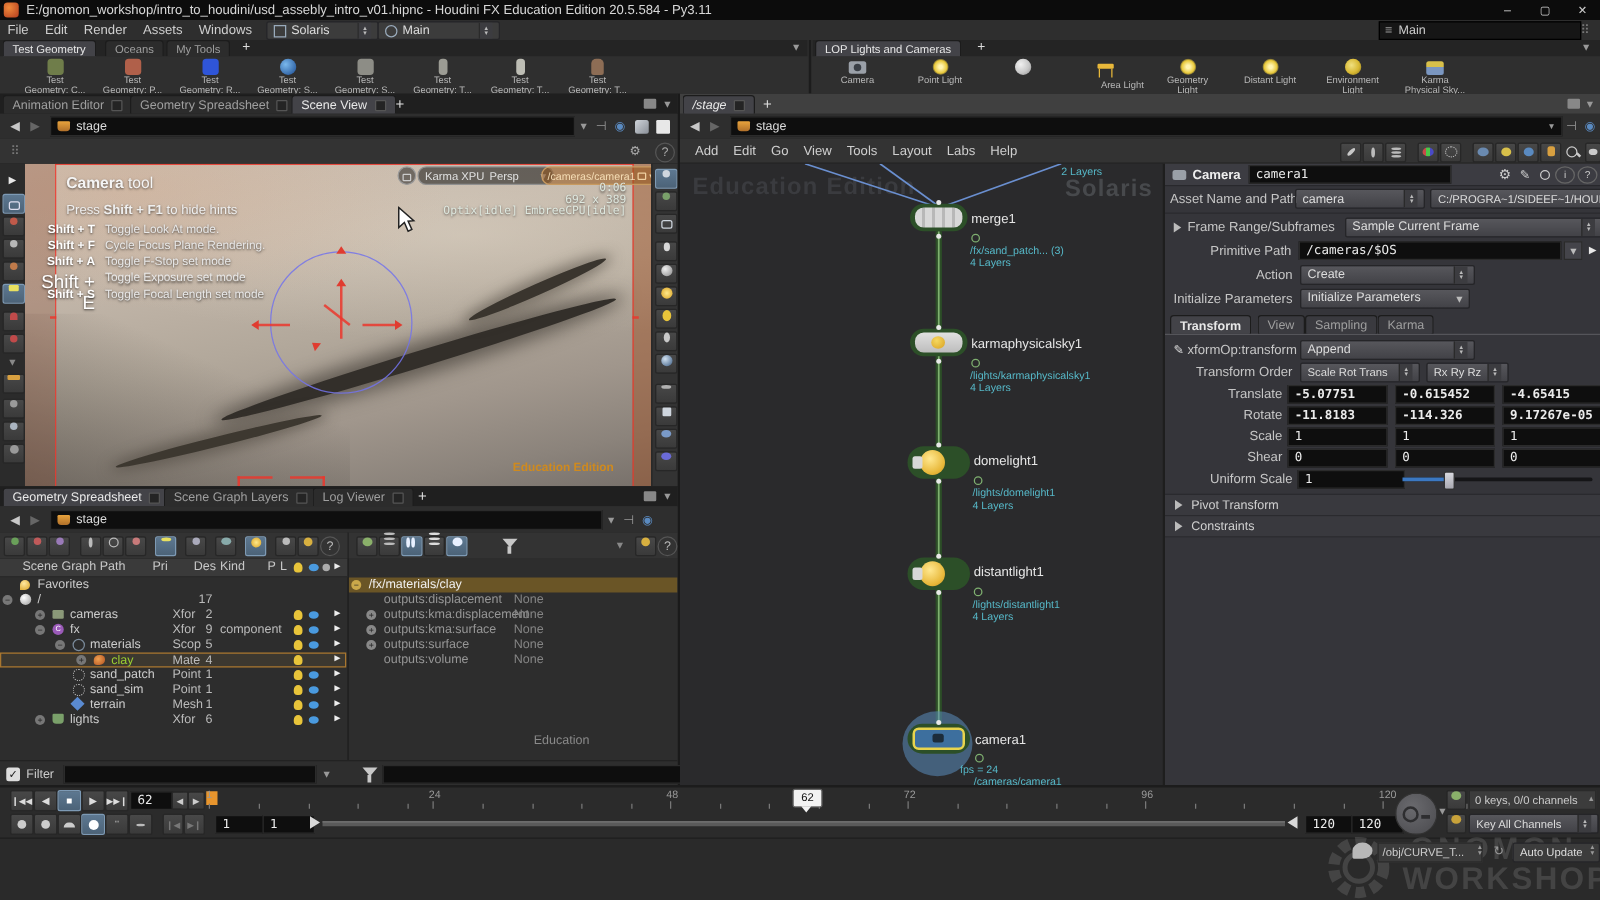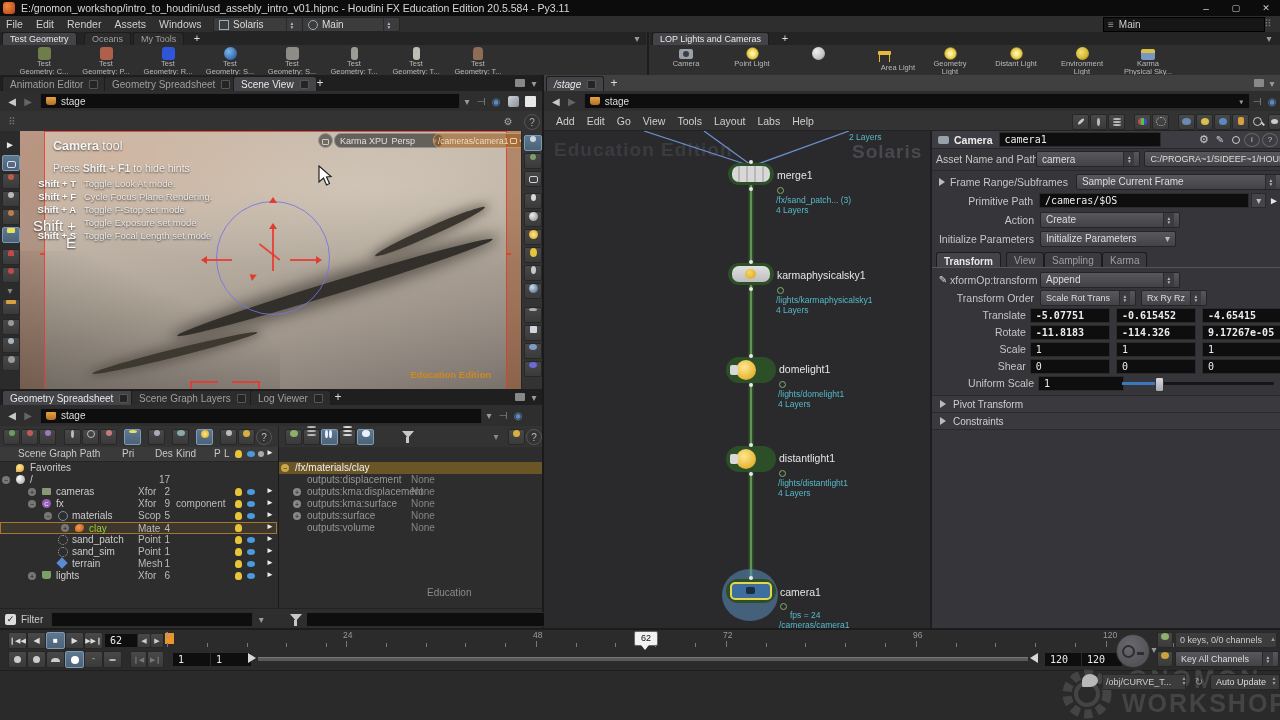--- a/index.html
+++ b/index.html
@@ -319,20 +319,25 @@
             <span style="width:4px;"></span>
             <span>Persp</span>
           <span style="margin-left:auto;color:#bbb;">▾</span>
         </div>
         <div class="a f" style="left:413px;top:2px;width:86px;height:13px;background:rgba(150,85,25,0.55);border:1px solid #c89a60;border-radius:7px;padding:0 4px;font-size:8.5px;color:#f5ddb5;">
           <span>/cameras/camera1</span>
           <span style="margin-left:2px;width:5px;height:4px;border:1px solid #f0d0a0;border-radius:1px;"></span>
           <span style="margin-left:2px;color:#f0d0a0;">▾</span>
         </div>
 
+        <div class="mono" style="position:absolute;right:20px;top:16px;text-align:right;font-size:9px;color:#dfe8df;text-shadow:0 1px 2px rgba(0,0,0,0.6);line-height:9px;">
+          <div>0:06</div>
+          <div>692 x 389</div>
+          <div>Optix[idle] EmbreeCPU[idle]</div>
+        </div>
 
         <div class="a" style="right:30px;top:238px;font-size:9.5px;font-weight:bold;color:#cf8a1e;">Education Edition</div>
 
         <svg class="a" style="left:298px;top:34px;" width="16" height="22" viewBox="0 0 16 22">
           <polygon points="1,1 1,17 5.5,13 8.5,20 11.5,18.5 8.5,12 13,11.5" fill="#fff" stroke="#222" stroke-width="1.2"></polygon>
         </svg>
       </div>
 
       <div class="a" style="left:521px;top:0;width:21px;height:258px;background:#333;border-left:1px solid #262626;">
         <div class="a ico hl" style="left:2px;top:4px;width:16px;height:14px;">
@@ -745,21 +750,21 @@
       </div>
 
       <div>
         <div class="a" style="left:178px;top:438px;width:56px;height:52px;border-radius:50%;background:rgba(90,140,190,0.55);"></div>
         <div class="ring" style="left:182px;top:448px;width:50px;height:24px;"></div>
         <div class="a" style="left:186px;top:451px;width:42px;height:18px;background:#3d6f9e;border:2px solid #e8d44d;border-radius:5px;box-sizing:border-box;"></div>
         <div class="a" style="left:202px;top:456px;width:9px;height:7px;background:#1c2c3a;border-radius:2px;"></div>
         <div class="a" style="left:205px;top:445px;width:4px;height:4px;border-radius:50%;background:#e8e8e8;"></div>
         <div class="a nodelbl" style="left:236px;top:455px;">camera1</div>
         <div class="a" style="left:236px;top:472px;width:5px;height:5px;border:1.5px solid #7fb070;border-radius:50%;"></div>
-        <div class="a nodeinfo" style="left:246px;top:479px;text-align:center;">fps = 24</div>
+        <div class="a nodeinfo" style="left:224px;top:479px;text-align:center;">fps = 24</div>
         <div class="a nodeinfo" style="left:235px;top:489px;">/cameras/camera1</div>
 
       </div>
     </div>
 
     <div class="a" style="left:386px;top:56px;width:350px;height:497px;background:#35353a;border-left:2px solid #1e1e1e;">
 
       <div class="a f" style="left:0;top:0;width:350px;height:17px;background:#3c3c42;border-bottom:1px solid #28282c;">
         <span style="width:11px;height:8px;background:#9aa0a8;border-radius:2px;margin-left:6px;"></span>
         <b style="margin-left:5px;color:#eee;font-size:10.5px;">Camera</b>

